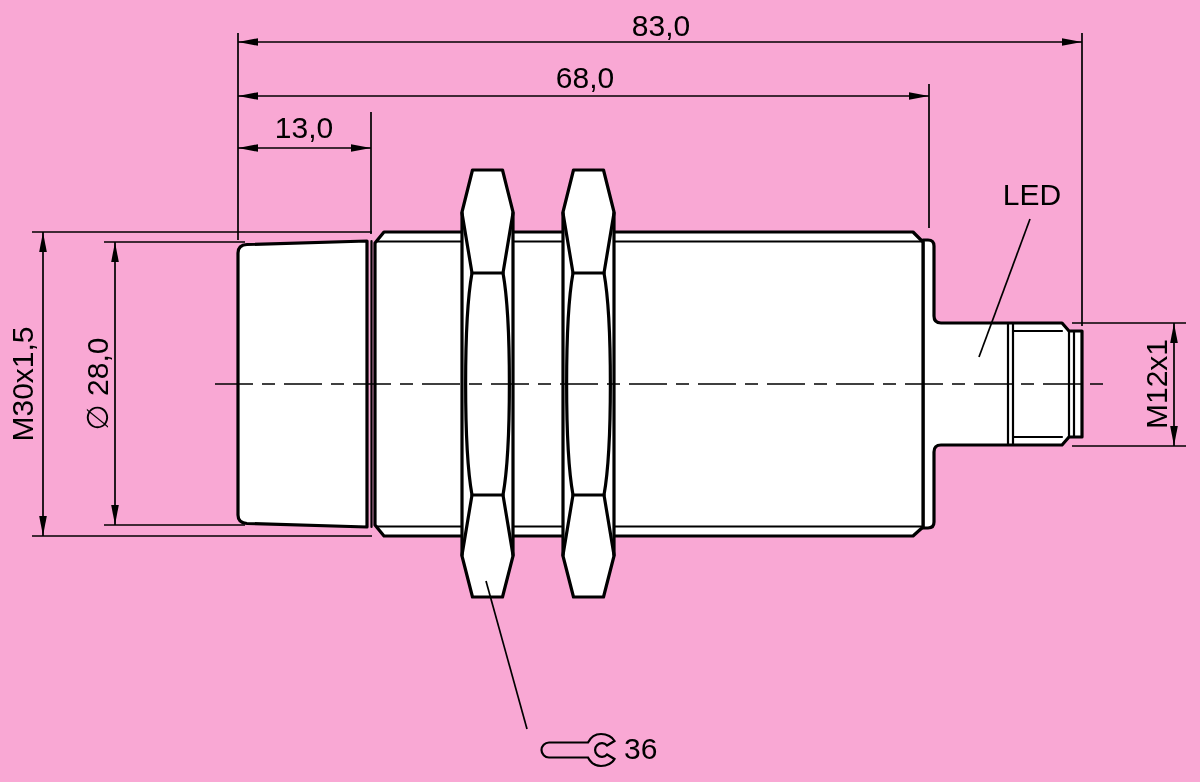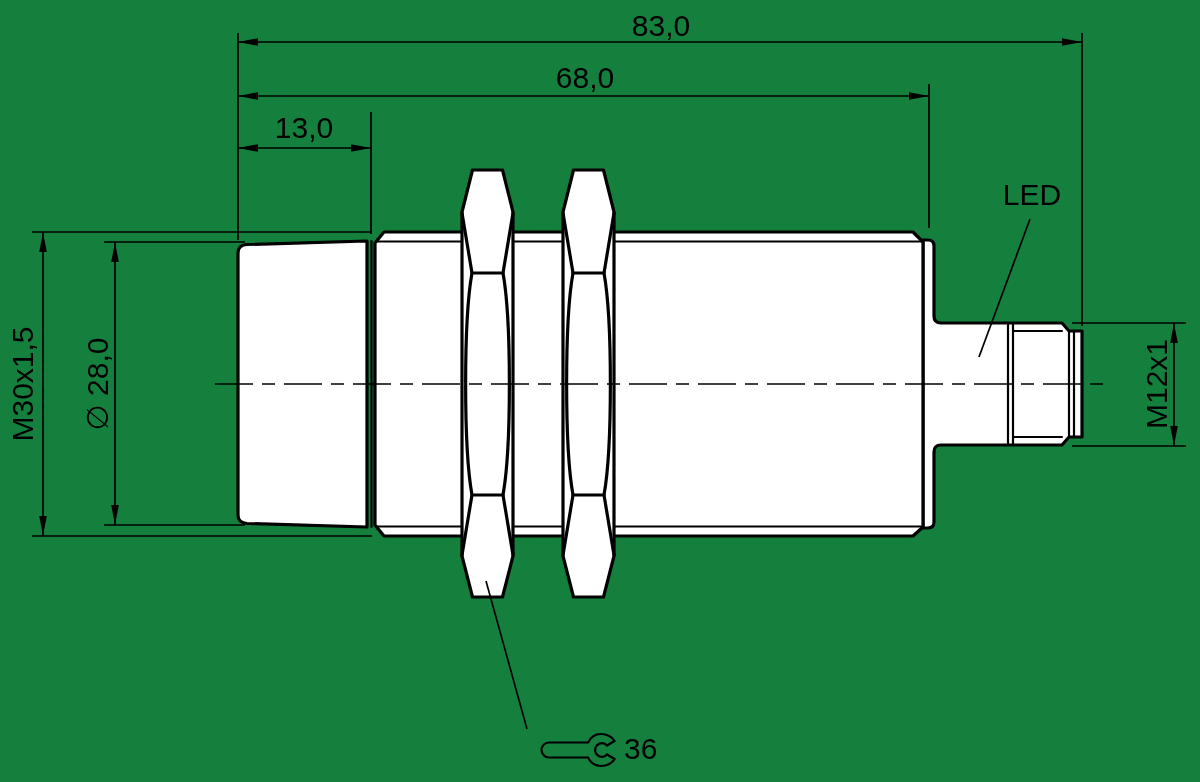--- a/index.html
+++ b/index.html
@@ -1,16 +1,16 @@
 <!DOCTYPE html>
 <html><head>
 <meta charset="utf-8">
 <style>
   html,body{margin:0;padding:0;background:#ffffff;}
-  .stage{position:relative;width:1200px;height:782px;background:#15803d;overflow:hidden;}
+  .stage{position:relative;width:1200px;height:782px;background:#f9a8d4;overflow:hidden;}
   svg{display:block;}
   .obj{stroke:#000000;stroke-width:3.2;fill:none;stroke-linejoin:round;stroke-linecap:round;}
   .objfill{stroke:#000000;stroke-width:3.2;fill:#ffffff;stroke-linejoin:round;}
   .detail{stroke:#000000;stroke-width:2.2;fill:none;stroke-linecap:round;}
   .thin{stroke:#000000;stroke-width:1.7;fill:none;stroke-linecap:butt;}
   .center{stroke:#000000;stroke-width:1.7;fill:none;stroke-dasharray:38 9 13 9;}
   .dimtext{font-family:"Liberation Sans","DejaVu Sans",sans-serif;font-size:30px;fill:#000000;}
   .arrow{fill:#000000;stroke:none;}
 </style>
 </head>

